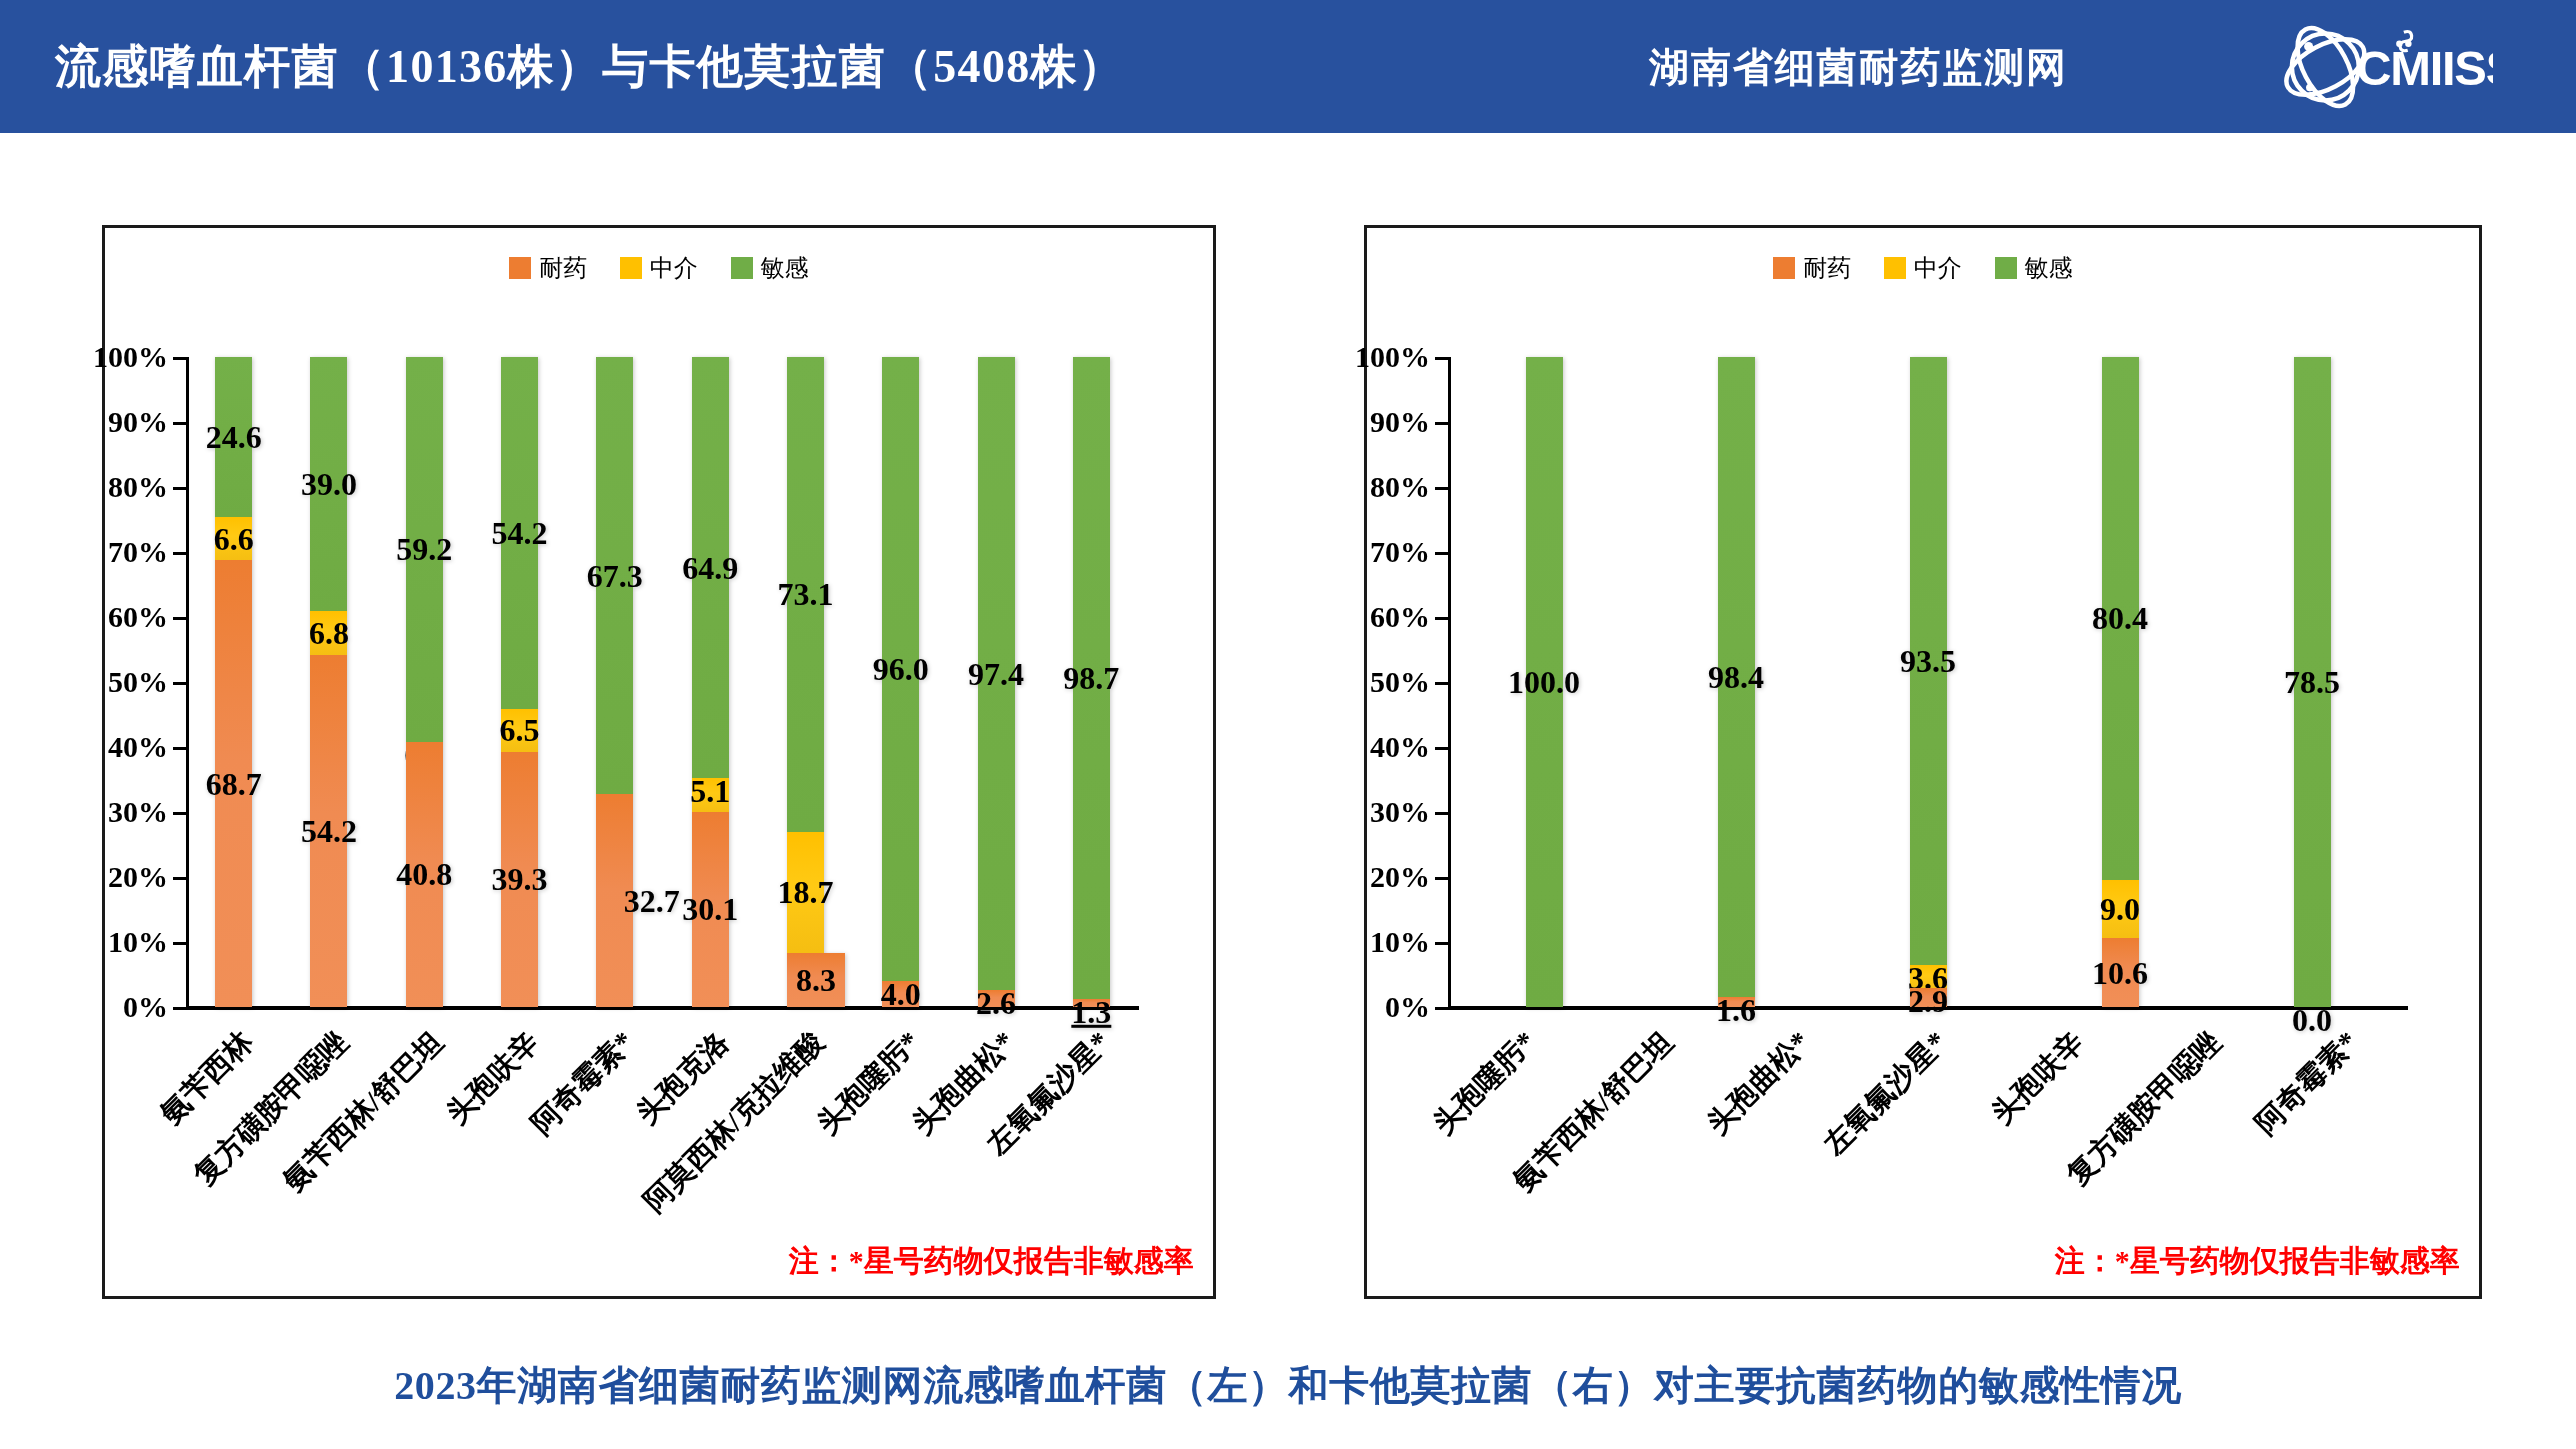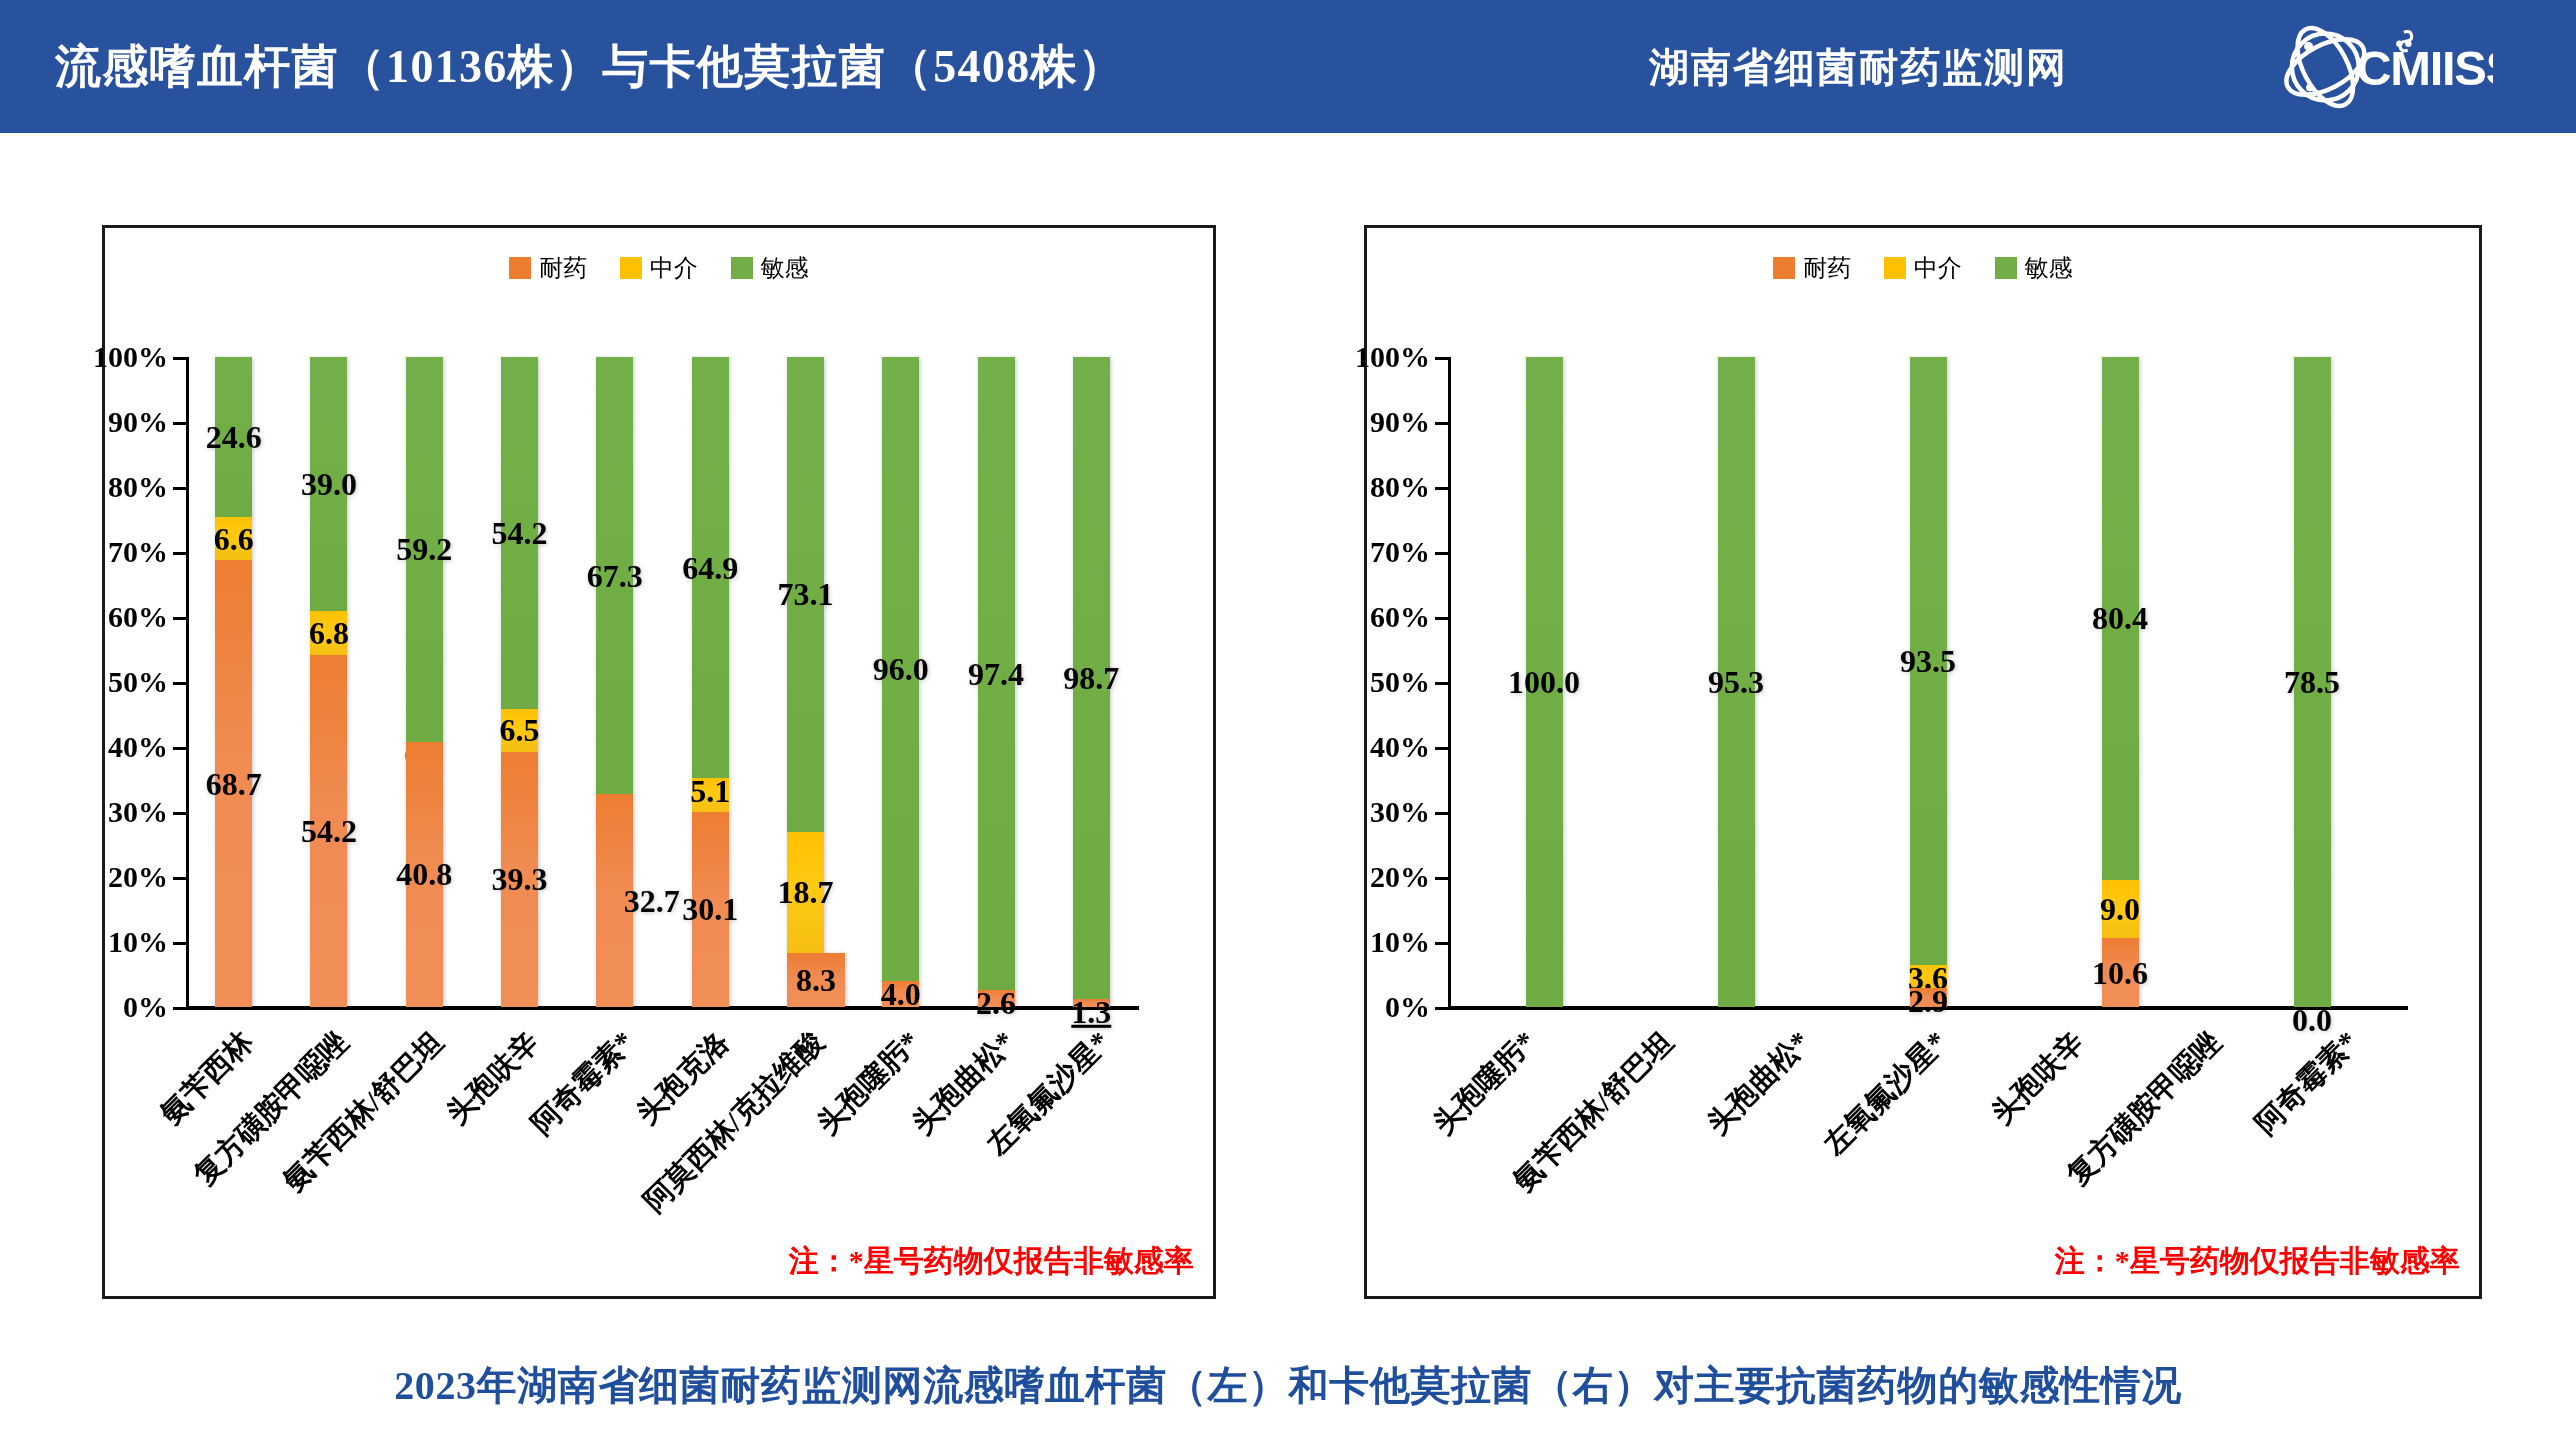--- a/index.html
+++ b/index.html
@@ -497,25 +497,27 @@
           <div class="bar-stack">
             <div class="seg seg-s" style="height: 100%;">
               <span class="seg-label" style="top: 50%;">100.0</span>
             </div>
             <div class="seg seg-i" style="height: 0%;"></div>
             <div class="seg seg-r" style="height: 0%;"></div>
           </div>
         </div>
         <div class="bar-slot">
           <div class="bar-stack">
-            <div class="seg seg-s" style="height: 100%;">
-              <span class="seg-label" style="top: 50%;">95.3</span>
-            </div>
-            <div class="seg seg-i" style="height: 0%;"></div>
-            <div class="seg seg-r" style="height: 0%;"></div>
+            <div class="seg seg-s" style="height: 98.4%;">
+              <span class="seg-label" style="top: 50%;">98.4</span>
+            </div>
+            <div class="seg seg-i" style="height: 0%;"></div>
+            <div class="seg seg-r" style="height: 1.6%;">
+              <span class="seg-label" style="top: 0%; transform: translate(-50%, -10%);">1.6</span>
+            </div>
           </div>
         </div>
         <div class="bar-slot">
           <div class="bar-stack">
             <div class="seg seg-s" style="height: 93.5%;">
               <span class="seg-label" style="top: 50%;">93.5</span>
             </div>
             <div class="seg seg-i" style="height: 3.6%;">
               <span class="seg-label" style="top: 0%; transform: translate(-50%, -10%);">3.6</span>
             </div>

